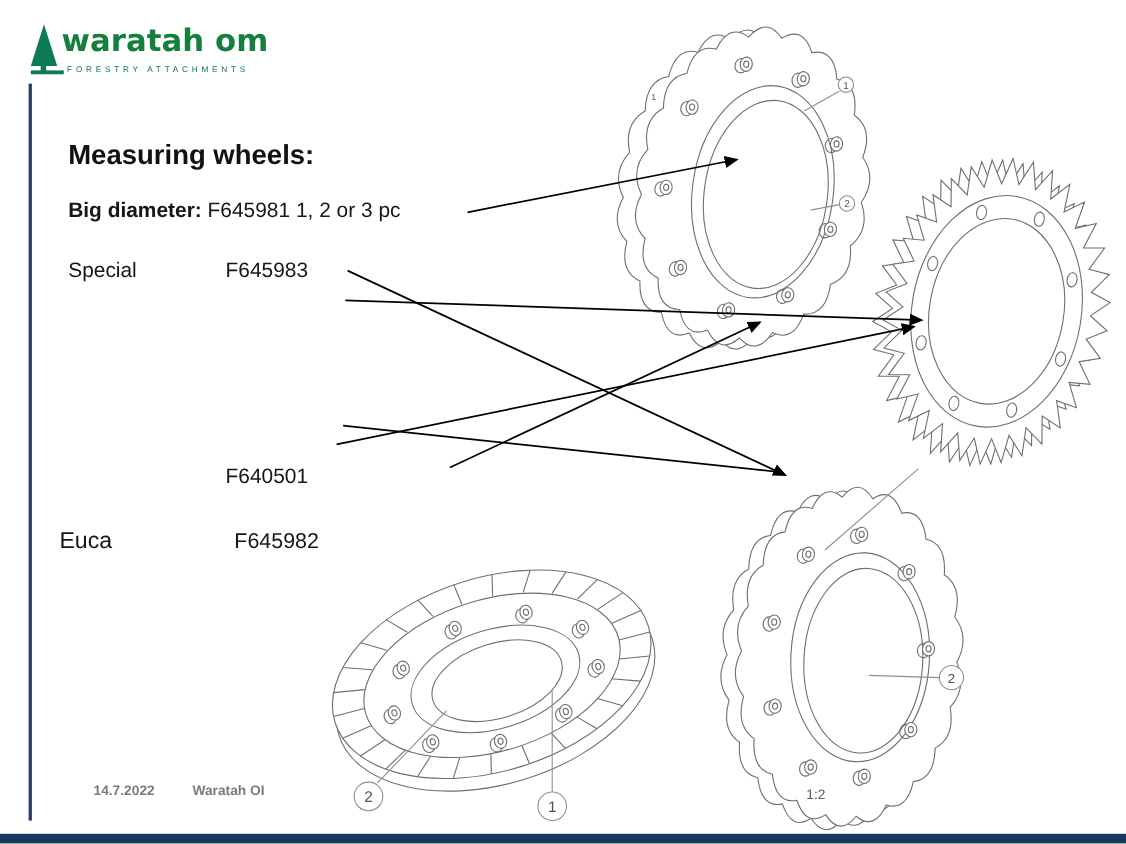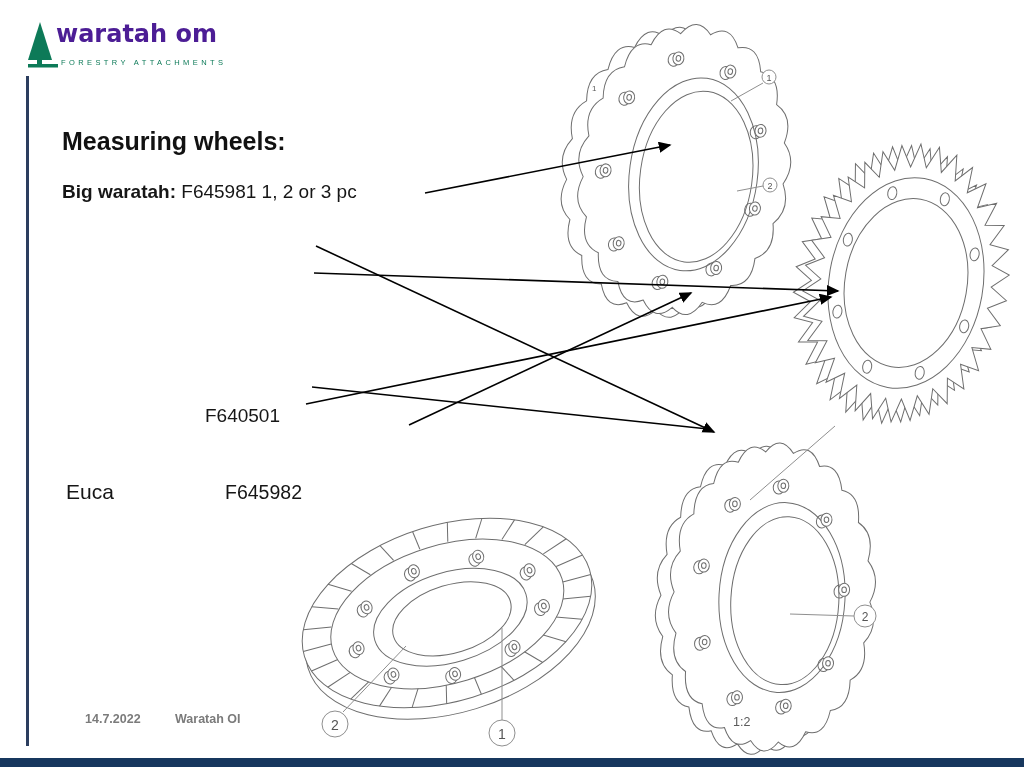--- a/index.html
+++ b/index.html
@@ -1,20 +1,20 @@
 <!DOCTYPE html>
 <html><head>
 <meta charset="utf-8">
 <style>
   html,body{margin:0;padding:0;background:#e8e8e8;}
   .slide{position:relative;width:1024px;height:767px;background:#ffffff;overflow:hidden;
          font-family:"Liberation Sans", sans-serif;}
   
   .brand{position:absolute;left:56px;top:20px;font-family:"DejaVu Sans",sans-serif;
-         font-weight:bold;font-size:24px;color:#4c1d95;letter-spacing:0px;}
+         font-weight:bold;font-size:28px;color:#15803d;letter-spacing:0px;}
   .tagline{position:absolute;left:61px;top:58px;font-size:7.5px;font-weight:normal;
            color:#0d7a58;letter-spacing:3.4px;}
   
   .title{position:absolute;left:83px;top:74px;font-family:"DejaVu Sans",sans-serif;
          font-weight:bold;font-size:35px;color:#878787;letter-spacing:0.5px;}
   
   .h-bold{position:absolute;left:62px;font-size:25px;font-weight:bold;color:#111;}
   .row{position:absolute;left:62px;font-size:19px;color:#161616;white-space:pre;}
   .row .lbl{display:inline-block;width:143px;}
   .biglbl{font-weight:bold;}
@@ -235,25 +235,26 @@
     <rect x="2" y="44" width="30" height="3.5" fill="#0d7a58"></rect>
   </svg>
   <div class="brand">waratah om</div>
   <div class="tagline">FORESTRY ATTACHMENTS</div>
 
   <div class="left-rule"></div>
 
 
   <div class="h-bold" style="top:127px">Measuring wheels:</div>
 
-  <div class="row" style="top:181px"><span class="biglbl">Big waratah:</span><span> </span><span>F645981 1, 2 or 3 pc</span></div>
-
-
-
-  <div class="row" style="top:405px"><span class="lbl"></span><span class="val">F640501</span></div>
-
-  <div class="row" style="top:480px;left:66px"><span class="euca-lbl">Euca</span><span class="euca-val">F645982</span></div>
+  <div class="row" style="top:181px"><span class="biglbl">Big diameter:</span><span> </span><span>F645981 1, 2 or 3 pc</span></div>
+
+  <div class="row" style="top:236px"><span class="lbl">Special</span><span class="val">F645983</span></div>
+
+
+  <div class="row" style="top:423px"><span class="lbl"></span><span class="val">F640501</span></div>
+
+  <div class="row" style="top:480px;left:54px"><span class="euca-lbl">Euca</span><span class="euca-val">F645982</span></div>
 
   <div class="footer f-date">14.7.2022</div>
   <div class="footer f-doc">Waratah OI</div>
 
   <div class="bottom-bar"></div>
 </div>
 
 </body></html>

